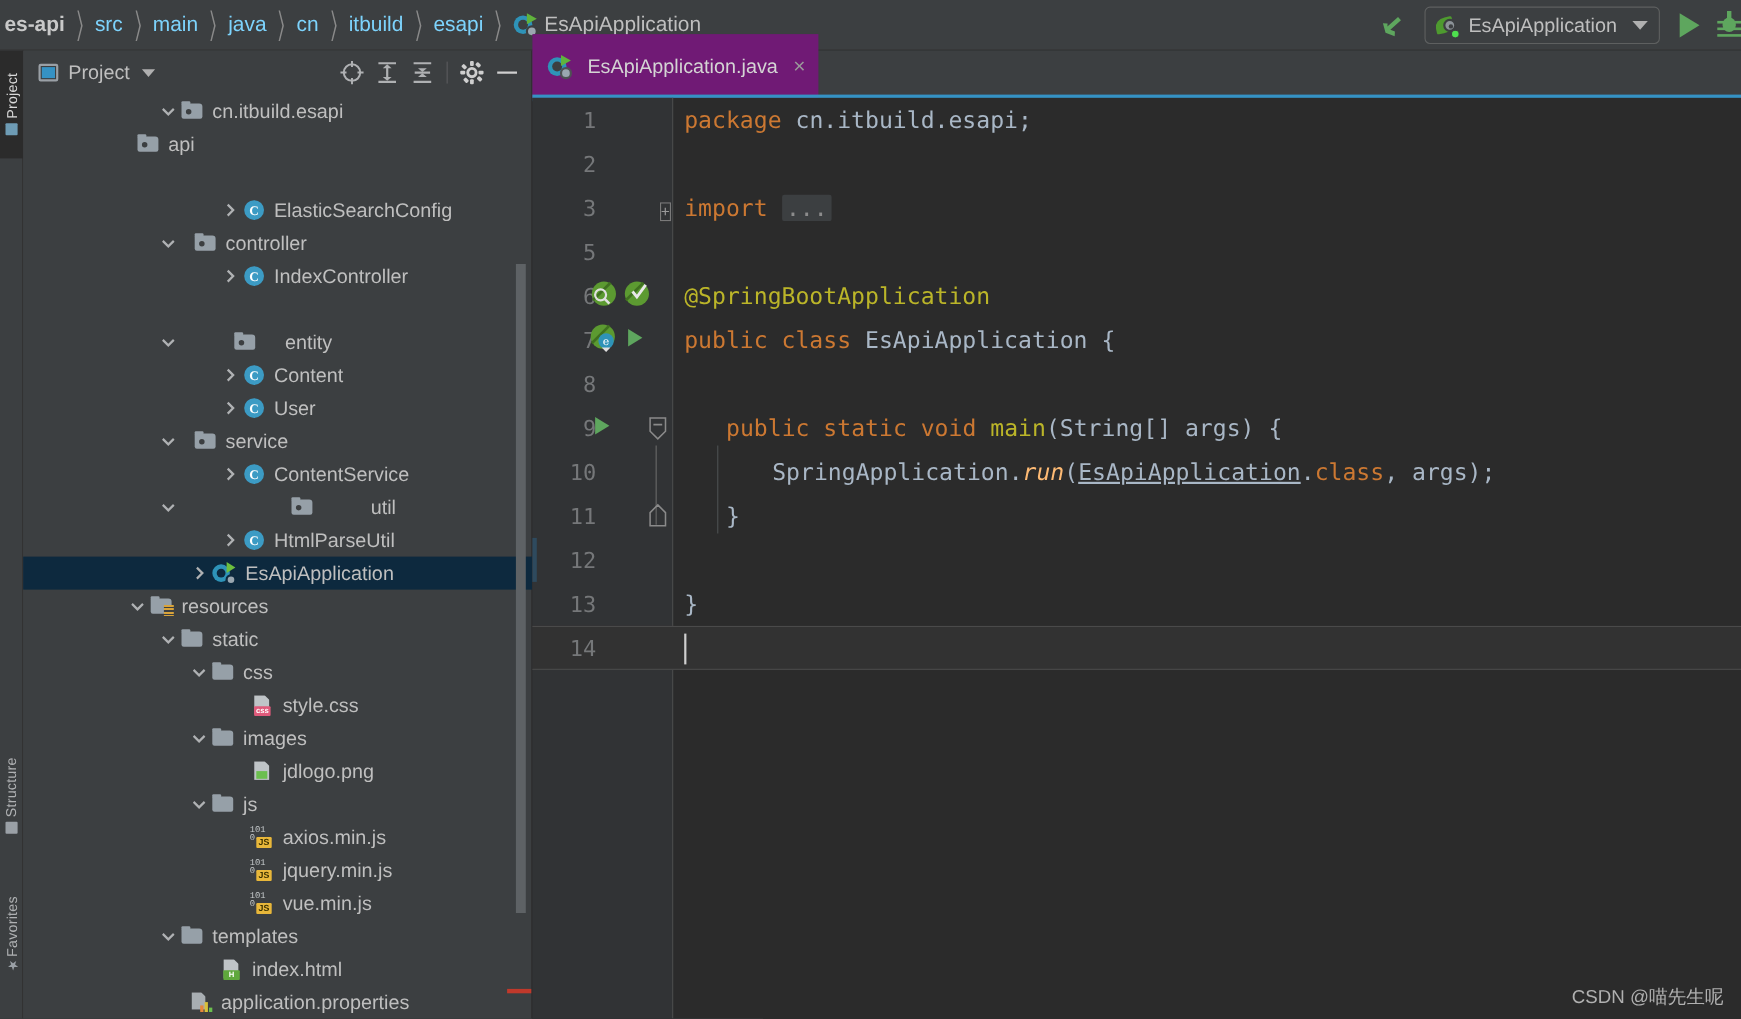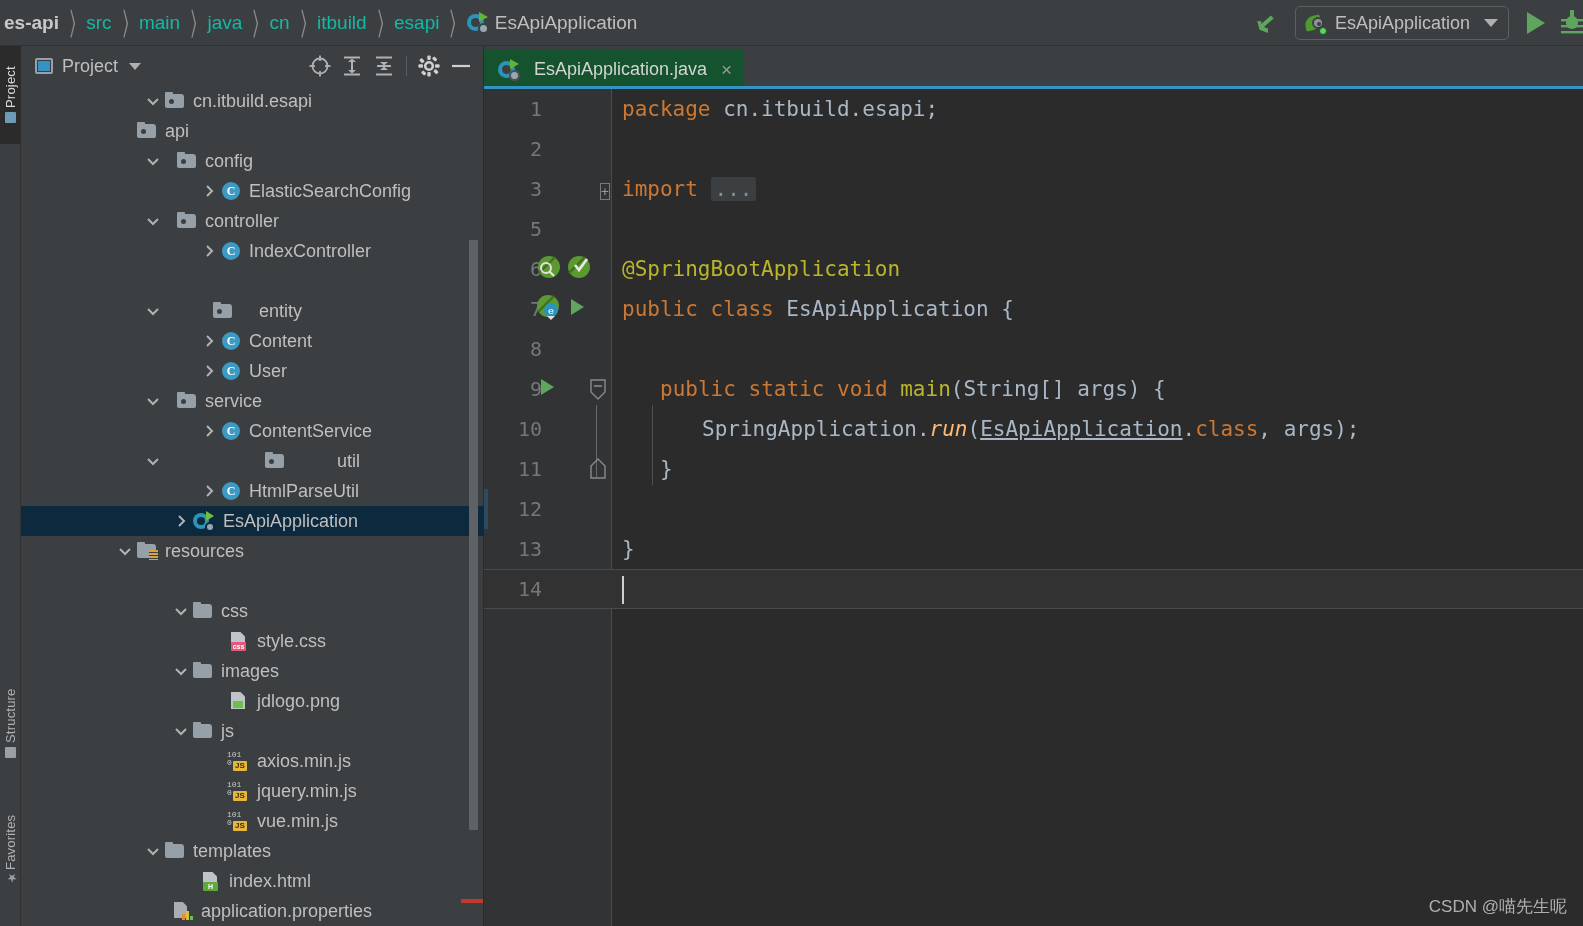--- a/index.html
+++ b/index.html
@@ -12,21 +12,21 @@
   #app { position: relative; width: 1583px; height: 926px; }
 
   
   .topbar {
     position: absolute; left: 0; top: 0; width: 1583px; height: 46px;
     background: #3C3F41; display: flex; align-items: center;
     border-bottom: 1px solid #323232;
   }
   .crumbs { display: flex; align-items: center; padding-left: 2px; height: 100%; }
   .crumb {
-    font-size: 19px; color: #14b8a6; padding: 0 2px; white-space: nowrap;
+    font-size: 19px; color: #7dd3fc; padding: 0 2px; white-space: nowrap;
     display: flex; align-items: center; line-height: 1;
   }
   .crumb.first { font-weight: bold; color: #C9C9C9; font-size: 19px; }
   .crumb-sep {
     color: #8A8A8A; font-size: 22px; padding: 0 8px; font-weight: 300;
     transform: scaleY(1.45) scaleX(0.8); display: inline-block;
   }
   .crumb-last { color: #BFBFBF; }
 
   .topbar-right {
@@ -270,22 +270,22 @@
   
   .editor {
     position: absolute; left: 484px; top: 46px; width: 1099px; height: 880px;
     background: #2B2B2B;
   }
   .tabbar {
     height: 43px; background: #3C3F41; display: flex; align-items: flex-end;
     position: relative;
   }
   .tab {
-    height: 40px; display: flex; align-items: center; padding: 0 12px 0 14px;
-    background: #14532d; position: relative; gap: 8px;
+    height: 58px; display: flex; align-items: center; padding: 0 12px 0 14px;
+    background: #701a75; position: relative; gap: 8px;
   }
   .tab.active::after {
     content:""; position:absolute; left:0; right:0; bottom:-3px; height:3px; background:#3592C4;
   }
   .tab-title { font-size: 18px; color: #D4D4D4; white-space: nowrap; }
   .tab-close { font-size: 19px; color: #9A9A9A; margin-left: 6px; line-height: 1; }
   .tabbar-underline {
     position:absolute; left:0; right:0; bottom:0; height:3px; background:#3592C4;
   }
 
@@ -485,42 +485,29 @@
               <path d="M3 6 L8 11 L13 6" fill="none" stroke="#AFB1B3" stroke-width="2"></path>
             </svg>
           </span>
         <span class="i folder-pkg">
             <span class="body"></span>
             <span class="dot"></span>
           </span>
         <span class="tlabel">cn.itbuild.esapi</span>
       </div>
 
-      <div class="trow" style="top:30px;position:absolute;left:16px;right:0;padding-left:80px;">
+      <div class="trow" style="top:30px;position:absolute;left:4px;right:0;padding-left:80px;">
         <span class="tw-arrow none"></span>
         <span class="i folder-pkg">
             <span class="body"></span>
             <span class="dot"></span>
           </span>
         <span class="tlabel">api</span>
       </div>
 
-      <div class="trow" style="top:60px;position:absolute;left:0;right:0;padding-left:152px;">
-        <span class="tw-arrow" style="margin-left:-28px;">
-            <svg width="16" height="16">
-              <path d="M3 6 L8 11 L13 6" fill="none" stroke="#AFB1B3" stroke-width="2"></path>
-            </svg>
-          </span>
-        <span style="width:12px;"></span>
-        <span class="i folder-pkg">
-            <span class="body"></span>
-            <span class="dot"></span>
-          </span>
-        <span class="tlabel">config</span>
-      </div>
 
       <div class="trow" style="top:90px;position:absolute;left:0;right:0;padding-left:180px;">
         <span class="tw-arrow">
             <svg width="16" height="16">
               <path d="M6 3 L11 8 L6 13" fill="none" stroke="#AFB1B3" stroke-width="2"></path>
             </svg>
           </span>
         <span class="i class-c">
             <span class="cc">C</span>
           </span>
@@ -664,20 +651,31 @@
               <path d="M3 6 L8 11 L13 6" fill="none" stroke="#AFB1B3" stroke-width="2"></path>
             </svg>
           </span>
         <span class="i folder-res">
             <span class="body"></span>
             <span class="lines"></span>
           </span>
         <span class="tlabel">resources</span>
       </div>
 
+      <div class="trow" style="top:480px;position:absolute;left:0;right:0;padding-left:124px;">
+        <span class="tw-arrow">
+            <svg width="16" height="16">
+              <path d="M3 6 L8 11 L13 6" fill="none" stroke="#AFB1B3" stroke-width="2"></path>
+            </svg>
+          </span>
+        <span class="i folder-plain">
+            <span class="body"></span>
+          </span>
+        <span class="tlabel">static</span>
+      </div>
 
       <div class="trow" style="top:510px;position:absolute;left:0;right:0;padding-left:152px;">
         <span class="tw-arrow">
             <svg width="16" height="16">
               <path d="M3 6 L8 11 L13 6" fill="none" stroke="#AFB1B3" stroke-width="2"></path>
             </svg>
           </span>
         <span class="i folder-plain">
             <span class="body"></span>
           </span>

